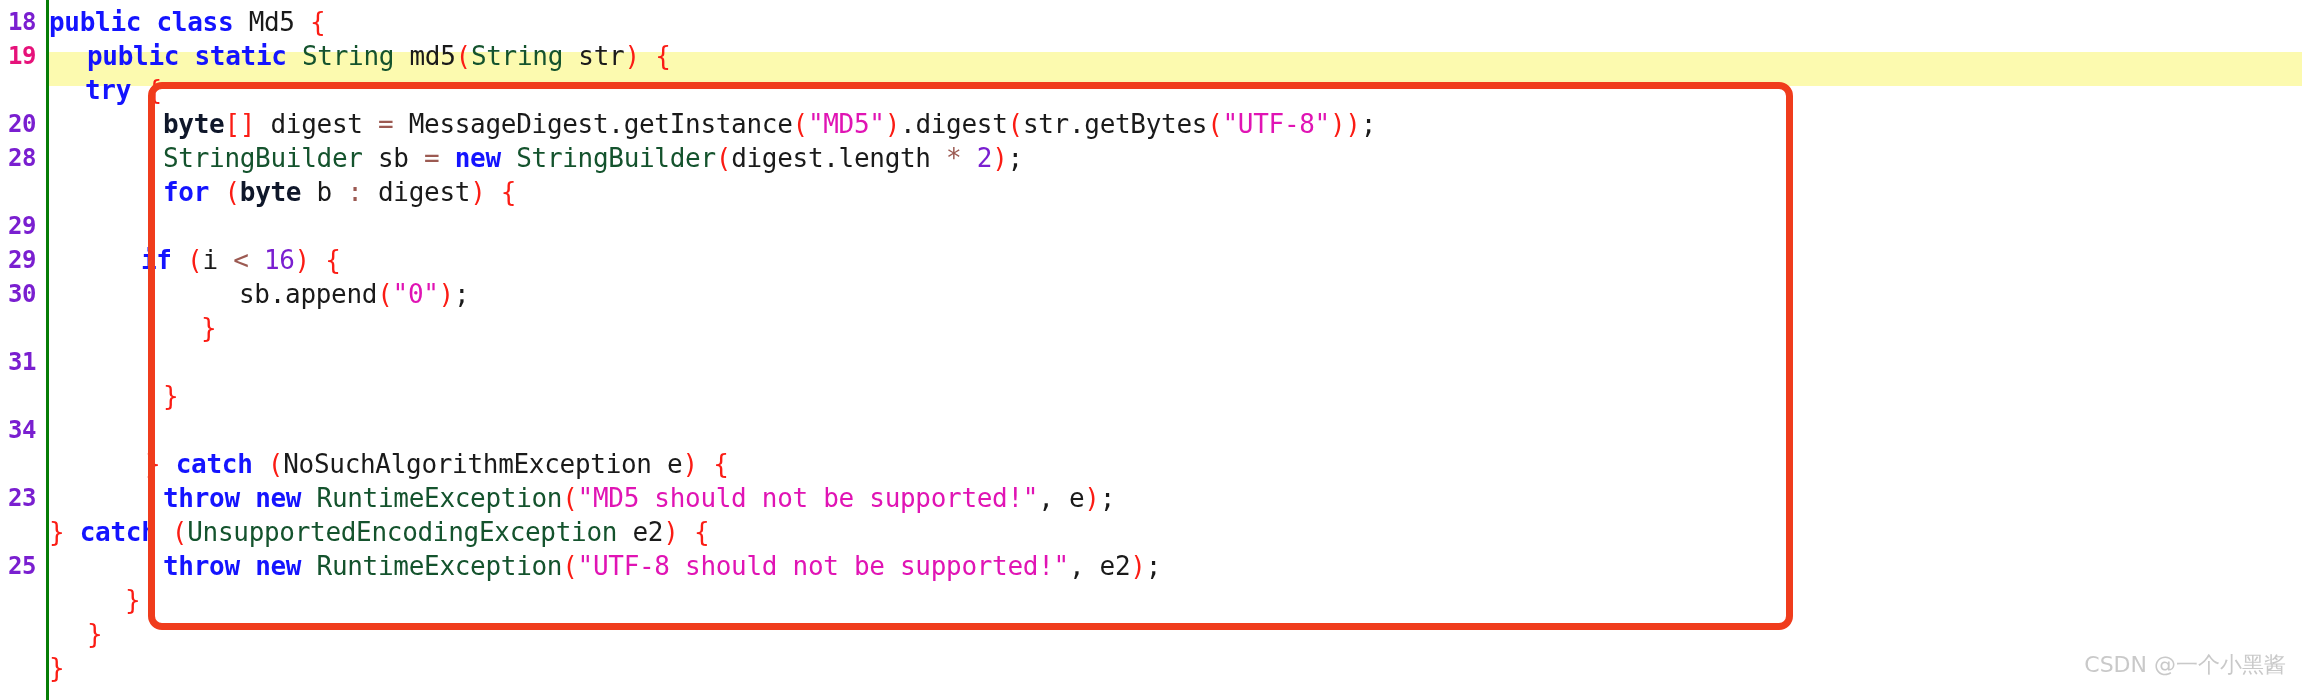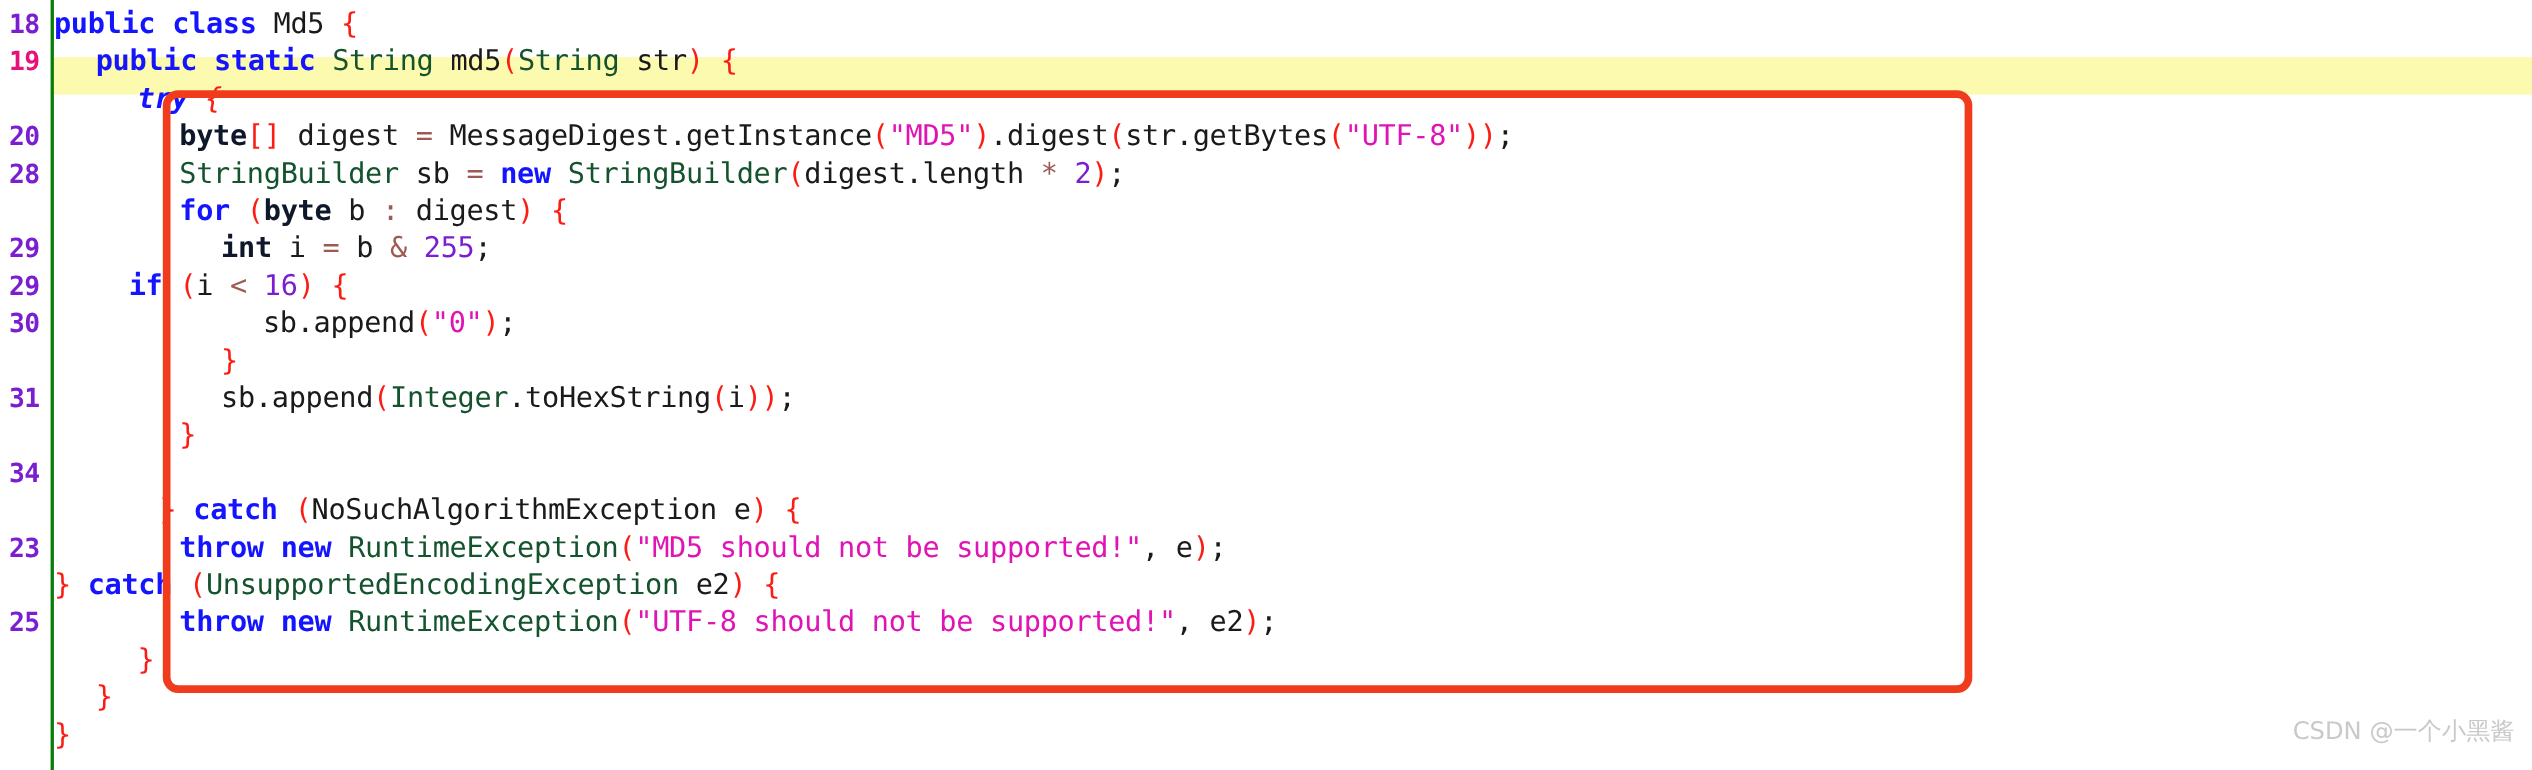--- a/index.html
+++ b/index.html
@@ -146,29 +146,27 @@
       <div class="ln" style="top: 345px;">31</div>
       <div class="ln" style="top: 413px;">34</div>
       <div class="ln" style="top: 481px;">23</div>
       <div class="ln" style="top: 549px;">25</div>
     </div>
   <div id="gutter-rule"></div>
 
   <div id="code">
       <div class="cl" style="top: 5px; padding-left: 0px;"><span class="kw">public</span><span class="pln"> </span><span class="kw">class</span><span class="pln"> </span><span class="pln">Md5</span><span class="pln"> </span><span class="punc">{</span></div>
       <div class="cl" style="top: 39px; padding-left: 38px;"><span class="kw">public</span><span class="pln"> </span><span class="kw">static</span><span class="pln"> </span><span class="cls">String</span><span class="pln"> </span><span class="pln">md5</span><span class="punc">(</span><span class="cls">String</span><span class="pln"> </span><span class="pln">str</span><span class="punc">)</span><span class="pln"> </span><span class="punc">{</span></div>
-      <div class="cl" style="top: 73px; padding-left: 76px; font-style: italic;"><span class="kw">try</span><span class="pln"> </span><span class="punc">{</span></div>
+      <div class="cl" style="top: 73px; padding-left: 36px;"><span class="kw">try</span><span class="pln"> </span><span class="punc">{</span></div>
       <div class="cl" style="top: 107px; padding-left: 114px;"><span class="prim">byte</span><span class="punc">[]</span><span class="pln"> </span><span class="pln">digest</span><span class="pln"> </span><span class="op">=</span><span class="pln"> </span><span class="pln">MessageDigest.getInstance</span><span class="punc">(</span><span class="str">"MD5"</span><span class="punc">)</span><span class="pln">.digest</span><span class="punc">(</span><span class="pln">str.getBytes</span><span class="punc">(</span><span class="str">"UTF-8"</span><span class="punc">))</span><span class="semi">;</span></div>
       <div class="cl" style="top: 141px; padding-left: 114px;"><span class="cls">StringBuilder</span><span class="pln"> </span><span class="pln">sb</span><span class="pln"> </span><span class="op">=</span><span class="pln"> </span><span class="kw">new</span><span class="pln"> </span><span class="cls">StringBuilder</span><span class="punc">(</span><span class="pln">digest.length</span><span class="pln"> </span><span class="op">*</span><span class="pln"> </span><span class="num">2</span><span class="punc">)</span><span class="semi">;</span></div>
       <div class="cl" style="top: 175px; padding-left: 114px;"><span class="kw">for</span><span class="pln"> </span><span class="punc">(</span><span class="prim">byte</span><span class="pln"> </span><span class="pln">b</span><span class="pln"> </span><span class="op">:</span><span class="pln"> </span><span class="pln">digest</span><span class="punc">)</span><span class="pln"> </span><span class="punc">{</span></div>
-      <div class="cl" style="top: 209px; padding-left: 152px;"><span class="prim">int</span><span class="pln"> </span><span class="pln">i</span><span class="pln"> </span><span class="op">=</span><span class="pln"> </span><span class="pln">b</span><span class="pln"> </span><span class="op">&amp;</span><span class="pln"> </span><span class="num">255</span><span class="semi">;</span></div>
-      <div class="cl" style="top: 243px; padding-left: 68px;"><span class="kw">if</span><span class="pln"> </span><span class="punc">(</span><span class="pln">i</span><span class="pln"> </span><span class="op">&lt;</span><span class="pln"> </span><span class="num">16</span><span class="punc">)</span><span class="pln"> </span><span class="punc">{</span></div>
+      <div class="cl" style="top: 243px; padding-left: 92px;"><span class="kw">if</span><span class="pln"> </span><span class="punc">(</span><span class="pln">i</span><span class="pln"> </span><span class="op">&lt;</span><span class="pln"> </span><span class="num">16</span><span class="punc">)</span><span class="pln"> </span><span class="punc">{</span></div>
       <div class="cl" style="top: 277px; padding-left: 190px;"><span class="pln">sb.append</span><span class="punc">(</span><span class="str">"0"</span><span class="punc">)</span><span class="semi">;</span></div>
       <div class="cl" style="top: 311px; padding-left: 152px;"><span class="punc">}</span></div>
-      <div class="cl" style="top: 345px; padding-left: 152px;"><span class="pln">sb.append</span><span class="punc">(</span><span class="cls">Integer</span><span class="pln">.toHexString</span><span class="punc">(</span><span class="pln">i</span><span class="punc">))</span><span class="semi">;</span></div>
       <div class="cl" style="top: 379px; padding-left: 114px;"><span class="punc">}</span></div>
       <div class="cl" style="top: 447px; padding-left: 96px;"><span class="punc">}</span><span class="pln"> </span><span class="kw">catch</span><span class="pln"> </span><span class="punc">(</span><span class="pln">NoSuchAlgorithmException</span><span class="pln"> </span><span class="pln">e</span><span class="punc">)</span><span class="pln"> </span><span class="punc">{</span></div>
       <div class="cl" style="top: 481px; padding-left: 114px;"><span class="kw">throw</span><span class="pln"> </span><span class="kw">new</span><span class="pln"> </span><span class="cls">RuntimeException</span><span class="punc">(</span><span class="str">"MD5 should not be supported!"</span><span class="semi">,</span><span class="pln"> </span><span class="pln">e</span><span class="punc">)</span><span class="semi">;</span></div>
       <div class="cl" style="top: 515px; "><span class="punc">}</span><span class="pln"> </span><span class="kw">catch</span><span class="pln"> </span><span class="punc">(</span><span class="cls">UnsupportedEncodingException</span><span class="pln"> </span><span class="pln">e2</span><span class="punc">)</span><span class="pln"> </span><span class="punc">{</span></div>
       <div class="cl" style="top: 549px; padding-left: 114px;"><span class="kw">throw</span><span class="pln"> </span><span class="kw">new</span><span class="pln"> </span><span class="cls">RuntimeException</span><span class="punc">(</span><span class="str">"UTF-8 should not be supported!"</span><span class="semi">,</span><span class="pln"> </span><span class="pln">e2</span><span class="punc">)</span><span class="semi">;</span></div>
       <div class="cl" style="top: 583px; padding-left: 76px;"><span class="punc">}</span></div>
       <div class="cl" style="top: 617px; padding-left: 38px;"><span class="punc">}</span></div>
       <div class="cl" style="top: 651px; padding-left: 0px;"><span class="punc">}</span></div>
     </div>
 

